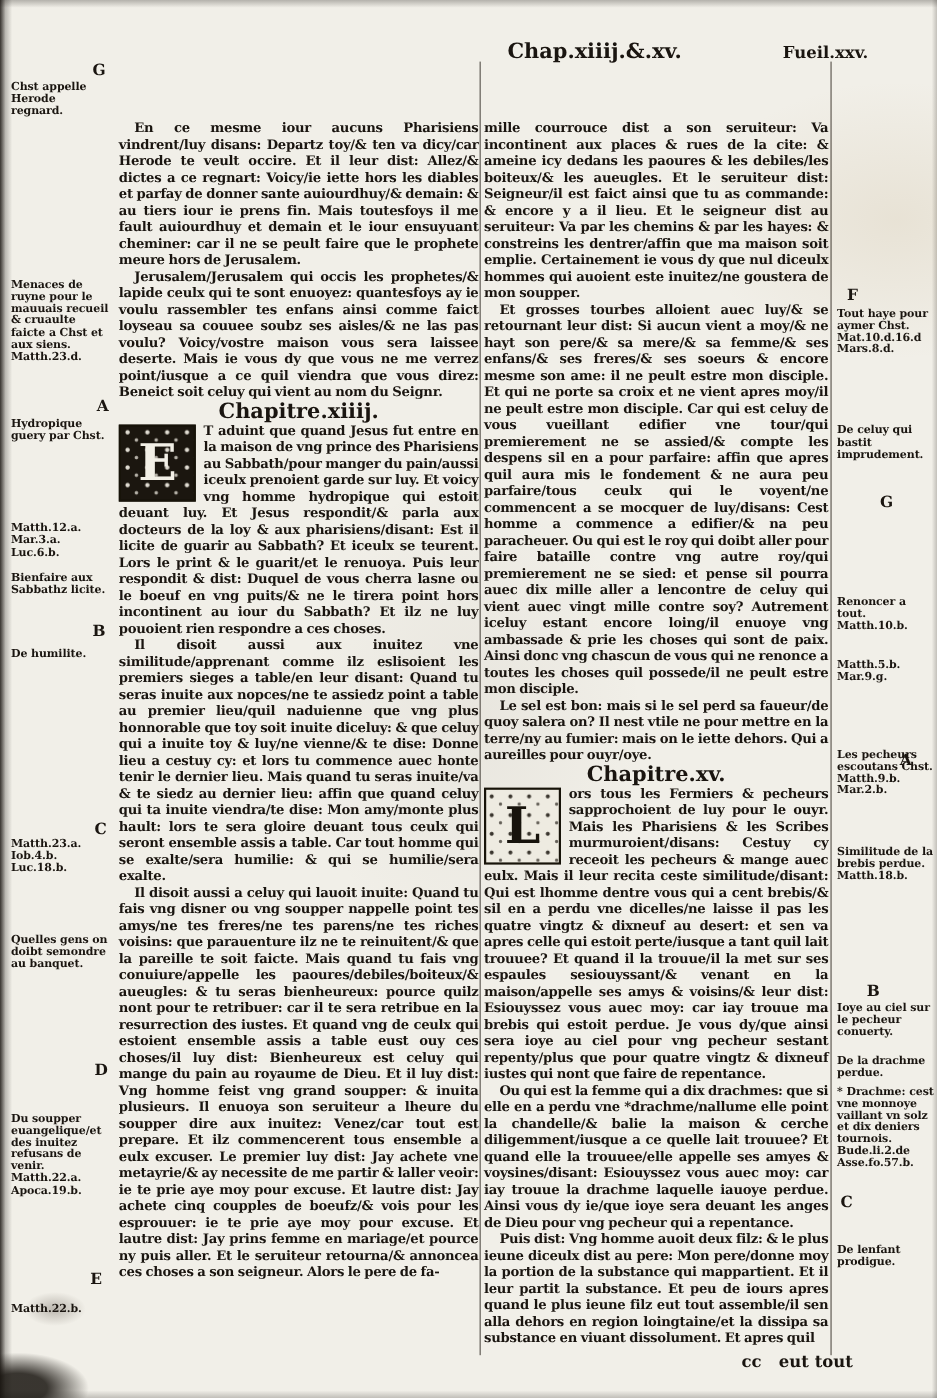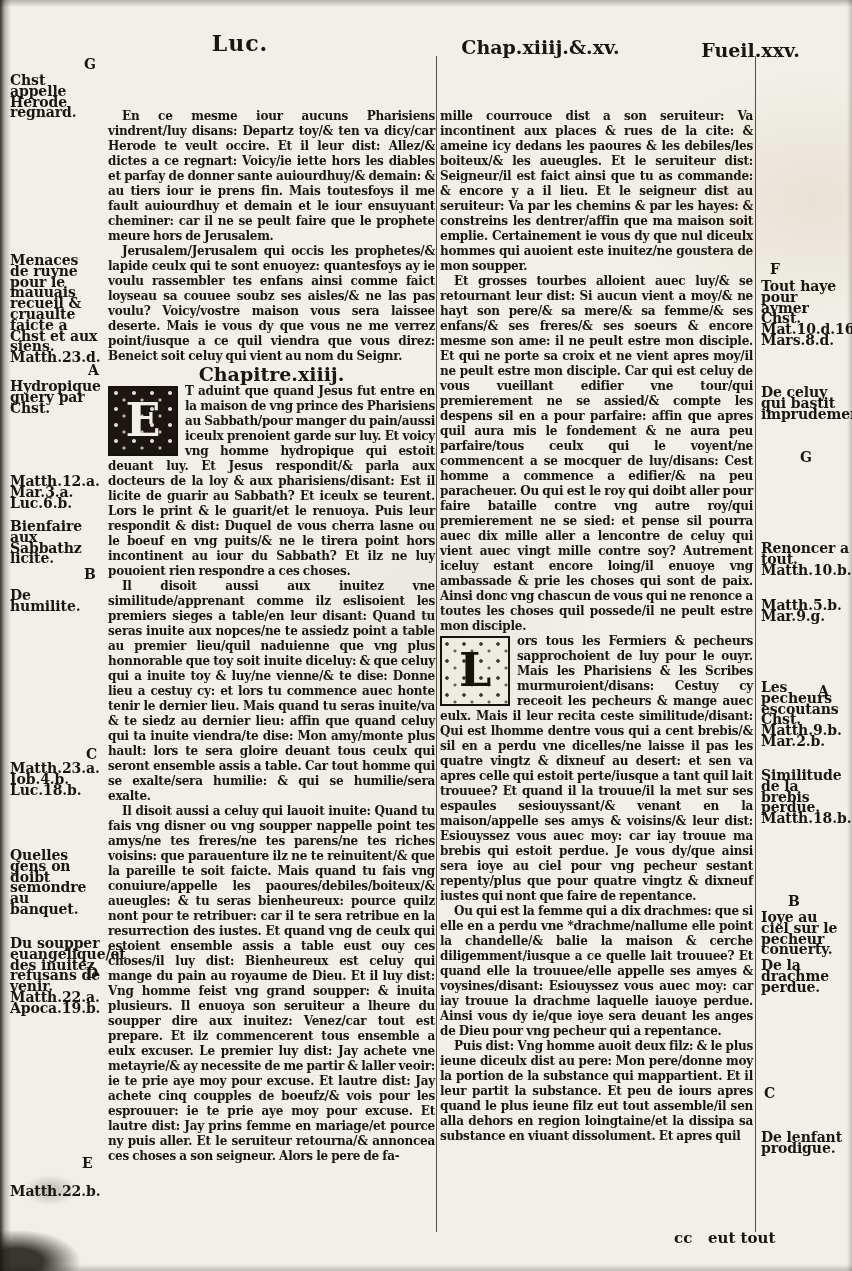--- a/index.html
+++ b/index.html
@@ -14,21 +14,21 @@
       radial-gradient(ellipse 220px 320px at 430px 650px, rgba(120,110,95,0.07), rgba(0,0,0,0) 70%),
       linear-gradient(90deg, rgba(22,18,14,0.85) 0px, rgba(22,18,14,0.25) 5px, rgba(22,18,14,0) 11px),
       linear-gradient(180deg, rgba(22,18,14,0.28) 0px, rgba(22,18,14,0) 7px),
       linear-gradient(270deg, rgba(22,18,14,0.22) 0px, rgba(22,18,14,0) 5px),
       linear-gradient(0deg, rgba(22,18,14,0.22) 0px, rgba(22,18,14,0) 7px);
   }
   .rule { position:absolute; top:56px; height:1176px; width:1px; background:rgba(32,26,18,0.75); }
   .hdr { position:absolute; font-weight:bold; white-space:nowrap; }
   #hdrBook  { left:150px; top:30px; width:180px; text-align:center; font-size:22px; letter-spacing:1px; }
   #hdrChap  { left:448px; top:36px; width:185px; text-align:center; font-size:19px; }
-  #hdrFolio { left:688px; top:39px; width:125px; text-align:center; font-size:19px; }
+  #hdrFolio { left:688px; top:39px; width:125px; text-align:center; font-size:15px; }
 
   .col { position:absolute; top:61px;margin-top:48px; }
   #colL { left:108px; width:327px; }
   #colR { left:440px; width:313px; }
 
   .bp { margin:0; text-align:justify; font-weight:bold; font-size:12px; line-height:15px;
         letter-spacing:-0.25px; word-spacing:-0.6px; }
   .ind { text-indent:14px; }
   .chap { text-align:center; font-weight:bold; font-size:19px; line-height:18px; margin:1px 0; }
 
@@ -41,33 +41,32 @@
               background-size:18px 16px; }
   .dc-dark .dcL { color:#f2efe6; }
   .dc-light { background-color:#eeebe1;
               background-image:
                 radial-gradient(circle at 5px 6px,  rgba(27,22,15,0.85) 1.4px, rgba(0,0,0,0) 2.2px),
                 radial-gradient(circle at 13px 13px, rgba(27,22,15,0.65) 1.1px, rgba(0,0,0,0) 1.9px);
               background-size:17px 17px; }
   .dc-light .dcL { color:#17130c; }
   .dcL { display:block; font-size:46px; line-height:64px; font-weight:bold; }
 
-  .mnote { position:absolute; font-weight:bold; font-size:14px; line-height:10.8px; letter-spacing:-0.1px; }
+  .mnote { position:absolute; font-weight:bold; font-size:10px; line-height:10.8px; letter-spacing:-0.1px; }
   .mnL { left:10px;  width:90px; }
   .mnR { left:761px; width:88px; }
   .mletter { font-size:14px; line-height:14px; width:auto; }
 
   .foot { position:absolute; font-weight:bold; font-size:15px; }
 </style>
 </head>
 <body>
 
 <div class="page">
 
-  <div class="hdr" id="hdrBook">Luc.</div>
   <div class="hdr" id="hdrChap">Chap.xiiij.&amp;.xv.</div>
   <div class="hdr" id="hdrFolio">Fueil.xxv.</div>
 
   <div class="rule" style="left:436px;"></div>
   <div class="rule" style="left:755px;"></div>
 
   <div class="col" id="colL">
     <p class="bp ind">En ce mesme iour aucuns Pharisiens vindrent/luy disans: Departz toy/&amp; ten va dicy/car Herode te veult occire. Et il leur dist: Allez/&amp; dictes a ce regnart: Voicy/ie iette hors les diables et parfay de donner sante auiourdhuy/&amp; demain: &amp; au tiers iour ie prens fin. Mais toutesfoys il me fault auiourdhuy et demain et le iour ensuyuant cheminer: car il ne se peult faire que le prophete meure hors de Jerusalem.</p>
     <p class="bp ind">Jerusalem/Jerusalem qui occis les prophetes/&amp; lapide ceulx qui te sont enuoyez: quantesfoys ay ie voulu rassembler tes enfans ainsi comme faict loyseau sa couuee soubz ses aisles/&amp; ne las pas voulu? Voicy/vostre maison vous sera laissee deserte. Mais ie vous dy que vous ne me verrez point/iusque a ce quil viendra que vous direz: Beneict soit celuy qui vient au nom du Seignr.</p>
     <div class="chap">Chapitre.xiiij.</div>
@@ -76,20 +75,22 @@
           <span class="dcL">E</span>
         </span><span>T aduint que quand Jesus fut entre en la maison de vng prince des Pharisiens au Sabbath/pour manger du pain/aussi iceulx prenoient garde sur luy. Et voicy vng homme hydropique qui estoit deuant luy. Et Jesus respondit/&amp; parla aux docteurs de la loy &amp; aux pharisiens/disant: Est il licite de guarir au Sabbath? Et iceulx se teurent. Lors le print &amp; le guarit/et le renuoya. Puis leur respondit &amp; dist: Duquel de vous cherra lasne ou le boeuf en vng puits/&amp; ne le tirera point hors incontinent au iour du Sabbath? Et ilz ne luy pouoient rien respondre a ces choses.</span>
     </p>
     <p class="bp ind">Il disoit aussi aux inuitez vne similitude/apprenant comme ilz eslisoient les premiers sieges a table/en leur disant: Quand tu seras inuite aux nopces/ne te assiedz point a table au premier lieu/quil naduienne que vng plus honnorable que toy soit inuite diceluy: &amp; que celuy qui a inuite toy &amp; luy/ne vienne/&amp; te dise: Donne lieu a cestuy cy: et lors tu commence auec honte tenir le dernier lieu. Mais quand tu seras inuite/va &amp; te siedz au dernier lieu: affin que quand celuy qui ta inuite viendra/te dise: Mon amy/monte plus hault: lors te sera gloire deuant tous ceulx qui seront ensemble assis a table. Car tout homme qui se exalte/sera humilie: &amp; qui se humilie/sera exalte.</p>
     <p class="bp ind">Il disoit aussi a celuy qui lauoit inuite: Quand tu fais vng disner ou vng soupper nappelle point tes amys/ne tes freres/ne tes parens/ne tes riches voisins: que parauenture ilz ne te reinuitent/&amp; que la pareille te soit faicte. Mais quand tu fais vng conuiure/appelle les paoures/debiles/boiteux/&amp; aueugles: &amp; tu seras bienheureux: pource quilz nont pour te retribuer: car il te sera retribue en la resurrection des iustes. Et quand vng de ceulx qui estoient ensemble assis a table eust ouy ces choses/il luy dist: Bienheureux est celuy qui mange du pain au royaume de Dieu. Et il luy dist: Vng homme feist vng grand soupper: &amp; inuita plusieurs. Il enuoya son seruiteur a lheure du soupper dire aux inuitez: Venez/car tout est prepare. Et ilz commencerent tous ensemble a eulx excuser. Le premier luy dist: Jay achete vne metayrie/&amp; ay necessite de me partir &amp; laller veoir: ie te prie aye moy pour excuse. Et lautre dist: Jay achete cinq coupples de boeufz/&amp; vois pour les esprouuer: ie te prie aye moy pour excuse. Et lautre dist: Jay prins femme en mariage/et pource ny puis aller. Et le seruiteur retourna/&amp; annoncea ces choses a son seigneur. Alors le pere de fa-</p>
   </div>
 
   <div class="col" id="colR">
     <p class="bp">mille courrouce dist a son seruiteur: Va incontinent aux places &amp; rues de la cite: &amp; ameine icy dedans les paoures &amp; les debiles/les boiteux/&amp; les aueugles. Et le seruiteur dist: Seigneur/il est faict ainsi que tu as commande: &amp; encore y a il lieu. Et le seigneur dist au seruiteur: Va par les chemins &amp; par les hayes: &amp; constreins les dentrer/affin que ma maison soit emplie. Certainement ie vous dy que nul diceulx hommes qui auoient este inuitez/ne goustera de mon soupper.</p>
     <p class="bp ind">Et grosses tourbes alloient auec luy/&amp; se retournant leur dist: Si aucun vient a moy/&amp; ne hayt son pere/&amp; sa mere/&amp; sa femme/&amp; ses enfans/&amp; ses freres/&amp; ses soeurs &amp; encore mesme son ame: il ne peult estre mon disciple. Et qui ne porte sa croix et ne vient apres moy/il ne peult estre mon disciple. Car qui est celuy de vous vueillant edifier vne tour/qui premierement ne se assied/&amp; compte les despens sil en a pour parfaire: affin que apres quil aura mis le fondement &amp; ne aura peu parfaire/tous ceulx qui le voyent/ne commencent a se mocquer de luy/disans: Cest homme a commence a edifier/&amp; na peu paracheuer. Ou qui est le roy qui doibt aller pour faire bataille contre vng autre roy/qui premierement ne se sied: et pense sil pourra auec dix mille aller a lencontre de celuy qui vient auec vingt mille contre soy? Autrement iceluy estant encore loing/il enuoye vng ambassade &amp; prie les choses qui sont de paix. Ainsi donc vng chascun de vous qui ne renonce a toutes les choses quil possede/il ne peult estre mon disciple.</p>
+    <p class="bp ind">Le sel est bon: mais si le sel perd sa faueur/de quoy salera on? Il nest vtile ne pour mettre en la terre/ny au fumier: mais on le iette dehors. Qui a aureilles pour ouyr/oye.</p>
+    <div class="chap">Chapitre.xv.</div>
     <p class="bp">
       <span class="dropcap dc-light">
           <span class="dcL">L</span>
         </span><span>ors tous les Fermiers &amp; pecheurs sapprochoient de luy pour le ouyr. Mais les Pharisiens &amp; les Scribes murmuroient/disans: Cestuy cy receoit les pecheurs &amp; mange auec eulx. Mais il leur recita ceste similitude/disant: Qui est lhomme dentre vous qui a cent brebis/&amp; sil en a perdu vne dicelles/ne laisse il pas les quatre vingtz &amp; dixneuf au desert: et sen va apres celle qui estoit perte/iusque a tant quil lait trouuee? Et quand il la trouue/il la met sur ses espaules sesiouyssant/&amp; venant en la maison/appelle ses amys &amp; voisins/&amp; leur dist: Esiouyssez vous auec moy: car iay trouue ma brebis qui estoit perdue. Je vous dy/que ainsi sera ioye au ciel pour vng pecheur sestant repenty/plus que pour quatre vingtz &amp; dixneuf iustes qui nont que faire de repentance.</span>
     </p>
     <p class="bp ind">Ou qui est la femme qui a dix drachmes: que si elle en a perdu vne *drachme/nallume elle point la chandelle/&amp; balie la maison &amp; cerche diligemment/iusque a ce quelle lait trouuee? Et quand elle la trouuee/elle appelle ses amyes &amp; voysines/disant: Esiouyssez vous auec moy: car iay trouue la drachme laquelle iauoye perdue. Ainsi vous dy ie/que ioye sera deuant les anges de Dieu pour vng pecheur qui a repentance.</p>
     <p class="bp ind">Puis dist: Vng homme auoit deux filz: &amp; le plus ieune diceulx dist au pere: Mon pere/donne moy la portion de la substance qui mappartient. Et il leur partit la substance. Et peu de iours apres quand le plus ieune filz eut tout assemble/il sen alla dehors en region loingtaine/et la dissipa sa substance en viuant dissolument. Et apres quil</p>
   </div>
 
   <div class="mnote mnL mletter" style="left:84px; top:57px;">G</div>
@@ -98,35 +99,36 @@
   <div class="mnote mnL mletter" style="left:88px; top:363px;">A</div>
   <div class="mnote mnL" style="top:381px;">Hydropique guery par Chst.</div>
   <div class="mnote mnL" style="top:476px;">Matth.12.a. Mar.3.a. Luc.6.b.</div>
   <div class="mnote mnL" style="top:521px;">Bienfaire aux Sabbathz licite.</div>
   <div class="mnote mnL mletter" style="left:84px; top:567px;">B</div>
   <div class="mnote mnL" style="top:590px;">De humilite.</div>
   <div class="mnote mnL mletter" style="left:86px; top:747px;">C</div>
   <div class="mnote mnL" style="top:763px;">Matth.23.a. Iob.4.b. Luc.18.b.</div>
   <div class="mnote mnL" style="top:850px;">Quelles gens on doibt semondre au banquet.</div>
   <div class="mnote mnL mletter" style="left:86px; top:966px;">D</div>
-  <div class="mnote mnL" style="top:938px;">Du soupper euangelique/et des inuitez refusans de venir. Matth.22.a. Apoca.19.b.</div>
+  <div class="mnote mnL" style="top:1013px;">Du soupper euangelique/et des inuitez refusans de venir. Matth.22.a. Apoca.19.b.</div>
   <div class="mnote mnL mletter" style="left:82px; top:1156px;">E</div>
   <div class="mnote mnL" style="top:1186px;">Matth.22.b.</div>
 
   <div class="mnote mnR mletter" style="left:770px; top:262px;">F</div>
   <div class="mnote mnR" style="top:281px;">Tout haye pour aymer Chst. Mat.10.d.16.d Mars.8.d.</div>
   <div class="mnote mnR" style="top:387px;">De celuy qui bastit imprudement.</div>
   <div class="mnote mnR mletter" style="left:800px; top:450px;">G</div>
   <div class="mnote mnR" style="top:543px;">Renoncer a tout. Matth.10.b.</div>
   <div class="mnote mnR" style="top:600px;">Matth.5.b. Mar.9.g.</div>
   <div class="mnote mnR mletter" style="left:818px; top:684px;">A</div>
   <div class="mnote mnR" style="top:682px;">Les pecheurs escoutans Chst. Matth.9.b. Mar.2.b.</div>
   <div class="mnote mnR" style="top:770px;">Similitude de la brebis perdue. Matth.18.b.</div>
   <div class="mnote mnR mletter" style="left:788px; top:894px;">B</div>
   <div class="mnote mnR" style="top:912px;">Ioye au ciel sur le pecheur conuerty.</div>
   <div class="mnote mnR" style="top:960px;">De la drachme perdue.</div>
+  <div class="mnote mnR" style="top:988px;">* Drachme: cest vne monnoye vaillant vn solz et dix deniers tournois. Bude.li.2.de Asse.fo.57.b.</div>
   <div class="mnote mnR mletter" style="left:764px; top:1086px;">C</div>
   <div class="mnote mnR" style="top:1132px;">De lenfant prodigue.</div>
 
   <div class="foot" style="left:674px; top:1229px;">cc</div>
   <div class="foot" style="left:708px; top:1229px;">eut tout</div>
 
 </div>
 
 </body></html>

